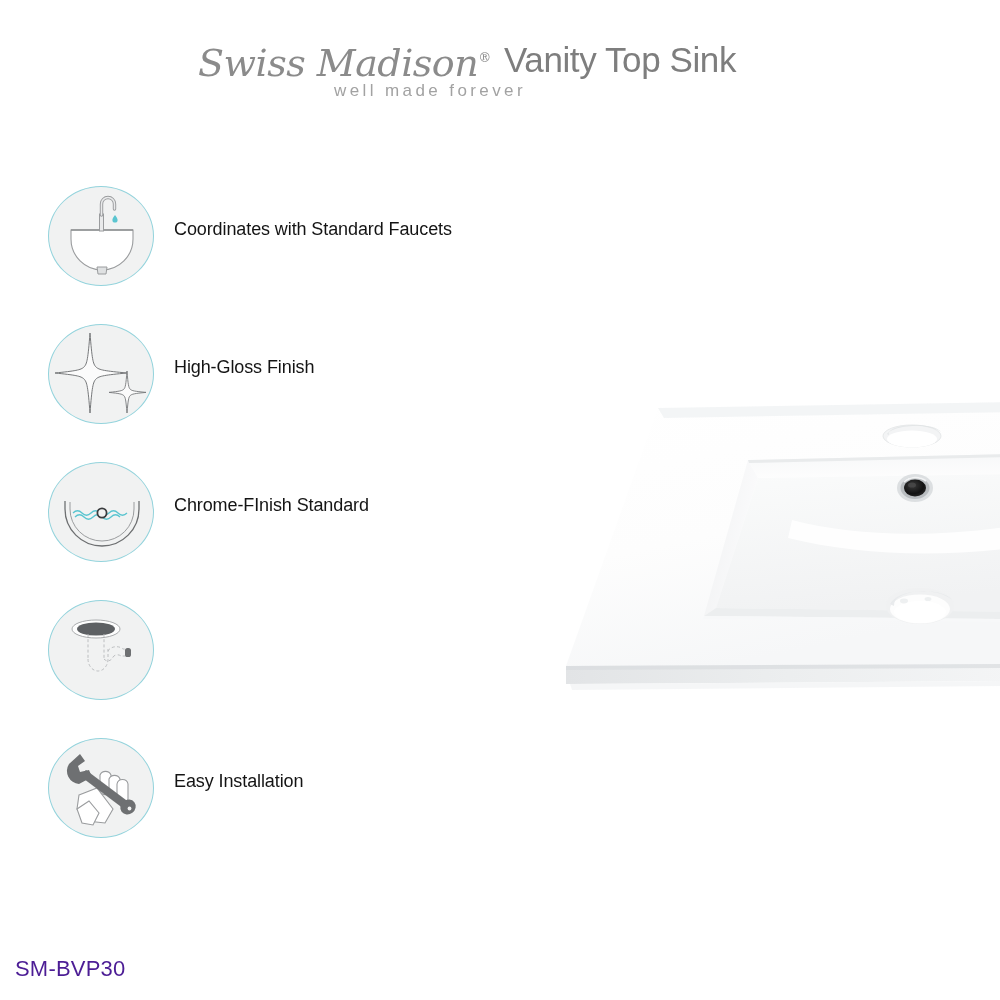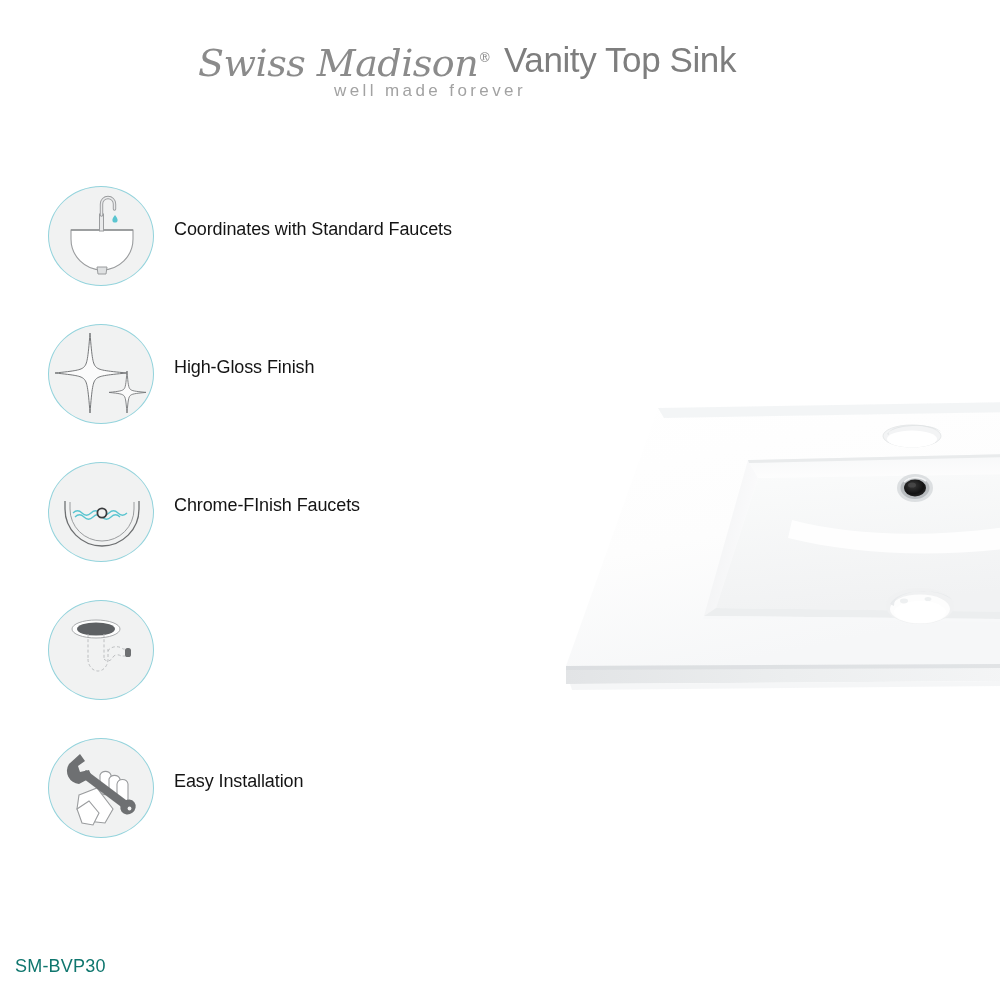--- a/index.html
+++ b/index.html
@@ -121,23 +121,23 @@
   }
   #product-photo svg {
     display: block;
   }
 
   
   #sku {
     position: absolute;
     left: 15px;
     top: 956px;
-    font-size: 18px;
-    font-weight: 400;
-    color: #0f766e;
+    font-size: 22px;
+    font-weight: 400;
+    color: #4c1d95;
     letter-spacing: 0.2px;
     white-space: nowrap;
   }
 </style>
 </head>
 <body>
 
 <div id="header">
 
   <div id="brand-logo">
@@ -207,21 +207,21 @@
         <path d="M16 38 L16 46 A37 37 0 0 0 90 46 L90 38" fill="none" stroke="#6e7072" stroke-width="1.3"></path>
 
         <path d="M21 39 L21 46 A32 32 0 0 0 85 46 L85 39" fill="none" stroke="#9a9c9e" stroke-width="1"></path>
 
         <path d="M24 50 q4.5 -4.5 9 0 t9 0 t9 0 t9 0 t9 0 t9 0" fill="none" stroke="#5bc5d0" stroke-width="1.3"></path>
         <path d="M26 54 q4.5 -4.5 9 0 t9 0 t9 0 t9 0 t9 0" fill="none" stroke="#5bc5d0" stroke-width="1.3"></path>
 
         <circle cx="53" cy="50" r="4.6" fill="#f1f2f2" stroke="#3a3c3e" stroke-width="1.8"></circle>
       </svg>
     </div>
-    <div class="feature-label">Chrome-FInish Faucets</div>
+    <div class="feature-label">Chrome-FInish Standard</div>
   </div>
 
   <div class="feature-row">
     <div class="feature-badge">
       <svg viewBox="0 0 106 100" xmlns="http://www.w3.org/2000/svg">
 
         <ellipse cx="47" cy="28" rx="24" ry="9" fill="#fdfdfd" stroke="#a9abad" stroke-width="1"></ellipse>
 
         <ellipse cx="47" cy="28" rx="19" ry="6.6" fill="#5d6063"></ellipse>
 

